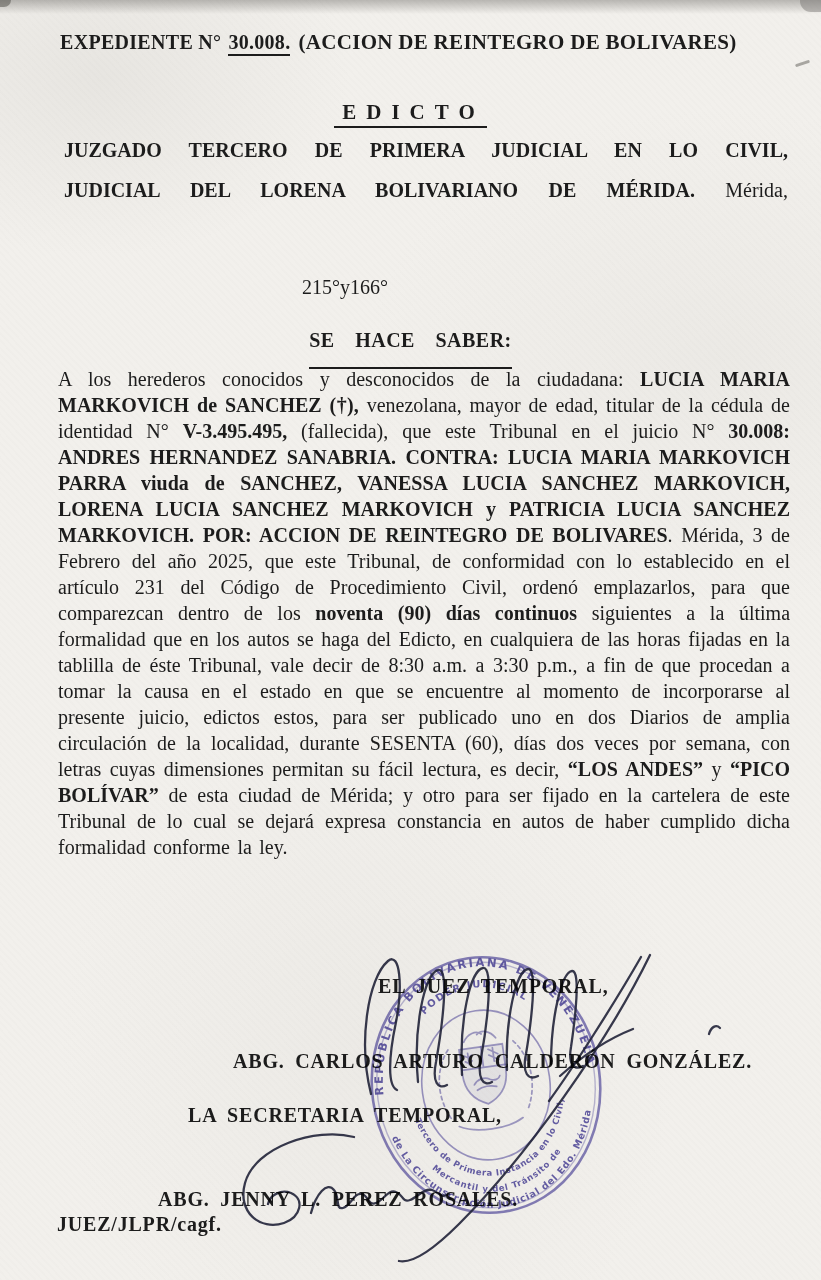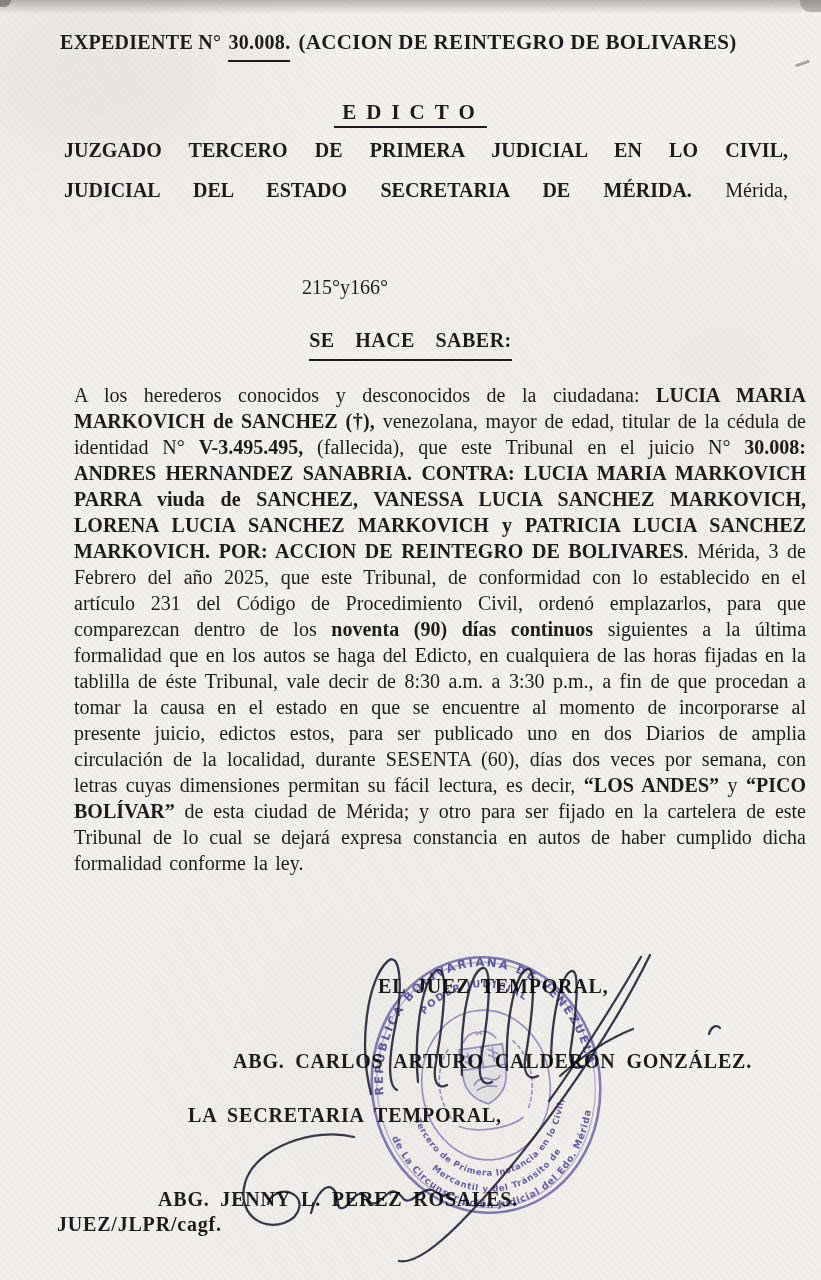--- a/index.html
+++ b/index.html
@@ -15,40 +15,40 @@
     font-family:"Liberation Serif","DejaVu Serif",serif;
   }
   .scan-topband { position:absolute; left:0; top:0; width:100%; height:14px;
     background:linear-gradient(180deg, rgba(104,102,98,.42), rgba(104,102,98,0));
   }
   .scan-nub-tl { position:absolute; left:0; top:0; width:11px; height:7px; background:#55534f; opacity:.55; border-radius:0 0 9px 0; }
   .scan-nub-tr { position:absolute; right:0; top:0; width:21px; height:12px; background:#6e6c68; opacity:.42; border-radius:0 0 0 11px; }
   .scan-dash-r { position:absolute; left:795px; top:62px; width:15px; height:3px; background:#4e4c48; opacity:.45; transform:rotate(-18deg); border-radius:2px; }
 
   .header { position:absolute; left:60px; top:30px; font-weight:bold; font-size:20px; letter-spacing:.3px; white-space:nowrap; }
-  .header .num { border-bottom:2.5px solid #1c1c1c; padding-bottom:7px; margin:0 8px 0 7px; }
+  .header .num { border-bottom:2.5px solid #1c1c1c; padding-bottom:1px; margin:0 8px 0 7px; }
   .header .suffix { font-size:21px; }
 
   .title-row { position:absolute; top:100px; left:0; width:100%; text-align:center; }
   .title-row .title { font-weight:bold; font-size:21px; letter-spacing:10px;
     border-bottom:2.5px solid #1c1c1c; padding:0 2px 2px 8px; }
 
   .court { position:absolute; left:64px; top:130px; width:724px; font-size:20px; line-height:40px; }
   .cline { min-height:40px; }
   .jlast { text-align:justify; text-align-last:justify; }
   .court b, .body b { font-weight:bold; }
 
   .years { position:absolute; left:302px; top:276px; width:250px; display:flex;
     justify-content:flex-start; font-size:20px; }
 
   .saber-row { position:absolute; top:329px; left:0; width:100%; text-align:center; }
   .saber-row .saber { font-weight:bold; font-size:20px; word-spacing:15px; letter-spacing:.5px;
-    border-bottom:2.5px solid #1c1c1c; padding-bottom:8px; }
+    border-bottom:2.5px solid #1c1c1c; padding-bottom:16px; }
 
-  .body { position:absolute; left:58px; top:366px; width:732px; margin:16px;
+  .body { position:absolute; left:58px; top:366px; width:732px; margin:0;
     font-size:20px; line-height:26px; text-align:justify; word-spacing:2.5px; }
 
   .sig { position:absolute; font-weight:bold; font-size:20px; letter-spacing:.8px;
     word-spacing:5px; white-space:nowrap; }
   .sig-judge-title   { left:378px; top:975px;  }
   .sig-judge-name    { left:233px; top:1050px; }
   .sig-sec-title     { left:188px; top:1104px; }
   .sig-sec-name      { left:158px; top:1188px; }
   .sig-initials      { left:57px;  top:1213px; word-spacing:2px; }
 
@@ -73,21 +73,21 @@
   <div class="scan-dash-r"></div>
 
   <div class="header"><span>EXPEDIENTE N°</span><span class="num">30.008.</span><span class="suffix">(ACCION DE REINTEGRO DE BOLIVARES)</span></div>
 
   <div class="title-row">
     <span class="title">EDICTO</span>
   </div>
 
   <div class="court">
     <div class="cline jlast"><b>JUZGADO TERCERO DE PRIMERA JUDICIAL EN LO CIVIL,</b></div>
-    <div class="cline jlast"><b>JUDICIAL DEL ESTADO SECRETARIA DE MÉRIDA.</b><span> Mérida,</span></div>
+    <div class="cline jlast"><b>JUDICIAL DEL LORENA BOLIVARIANO DE MÉRIDA.</b><span> Mérida,</span></div>
   </div>
 
   <div class="years">
     <span>215°</span>
     <span>y</span>
     <span>166°</span>
   </div>
 
   <div class="saber-row">
     <span class="saber">SE HACE SABER:</span>

